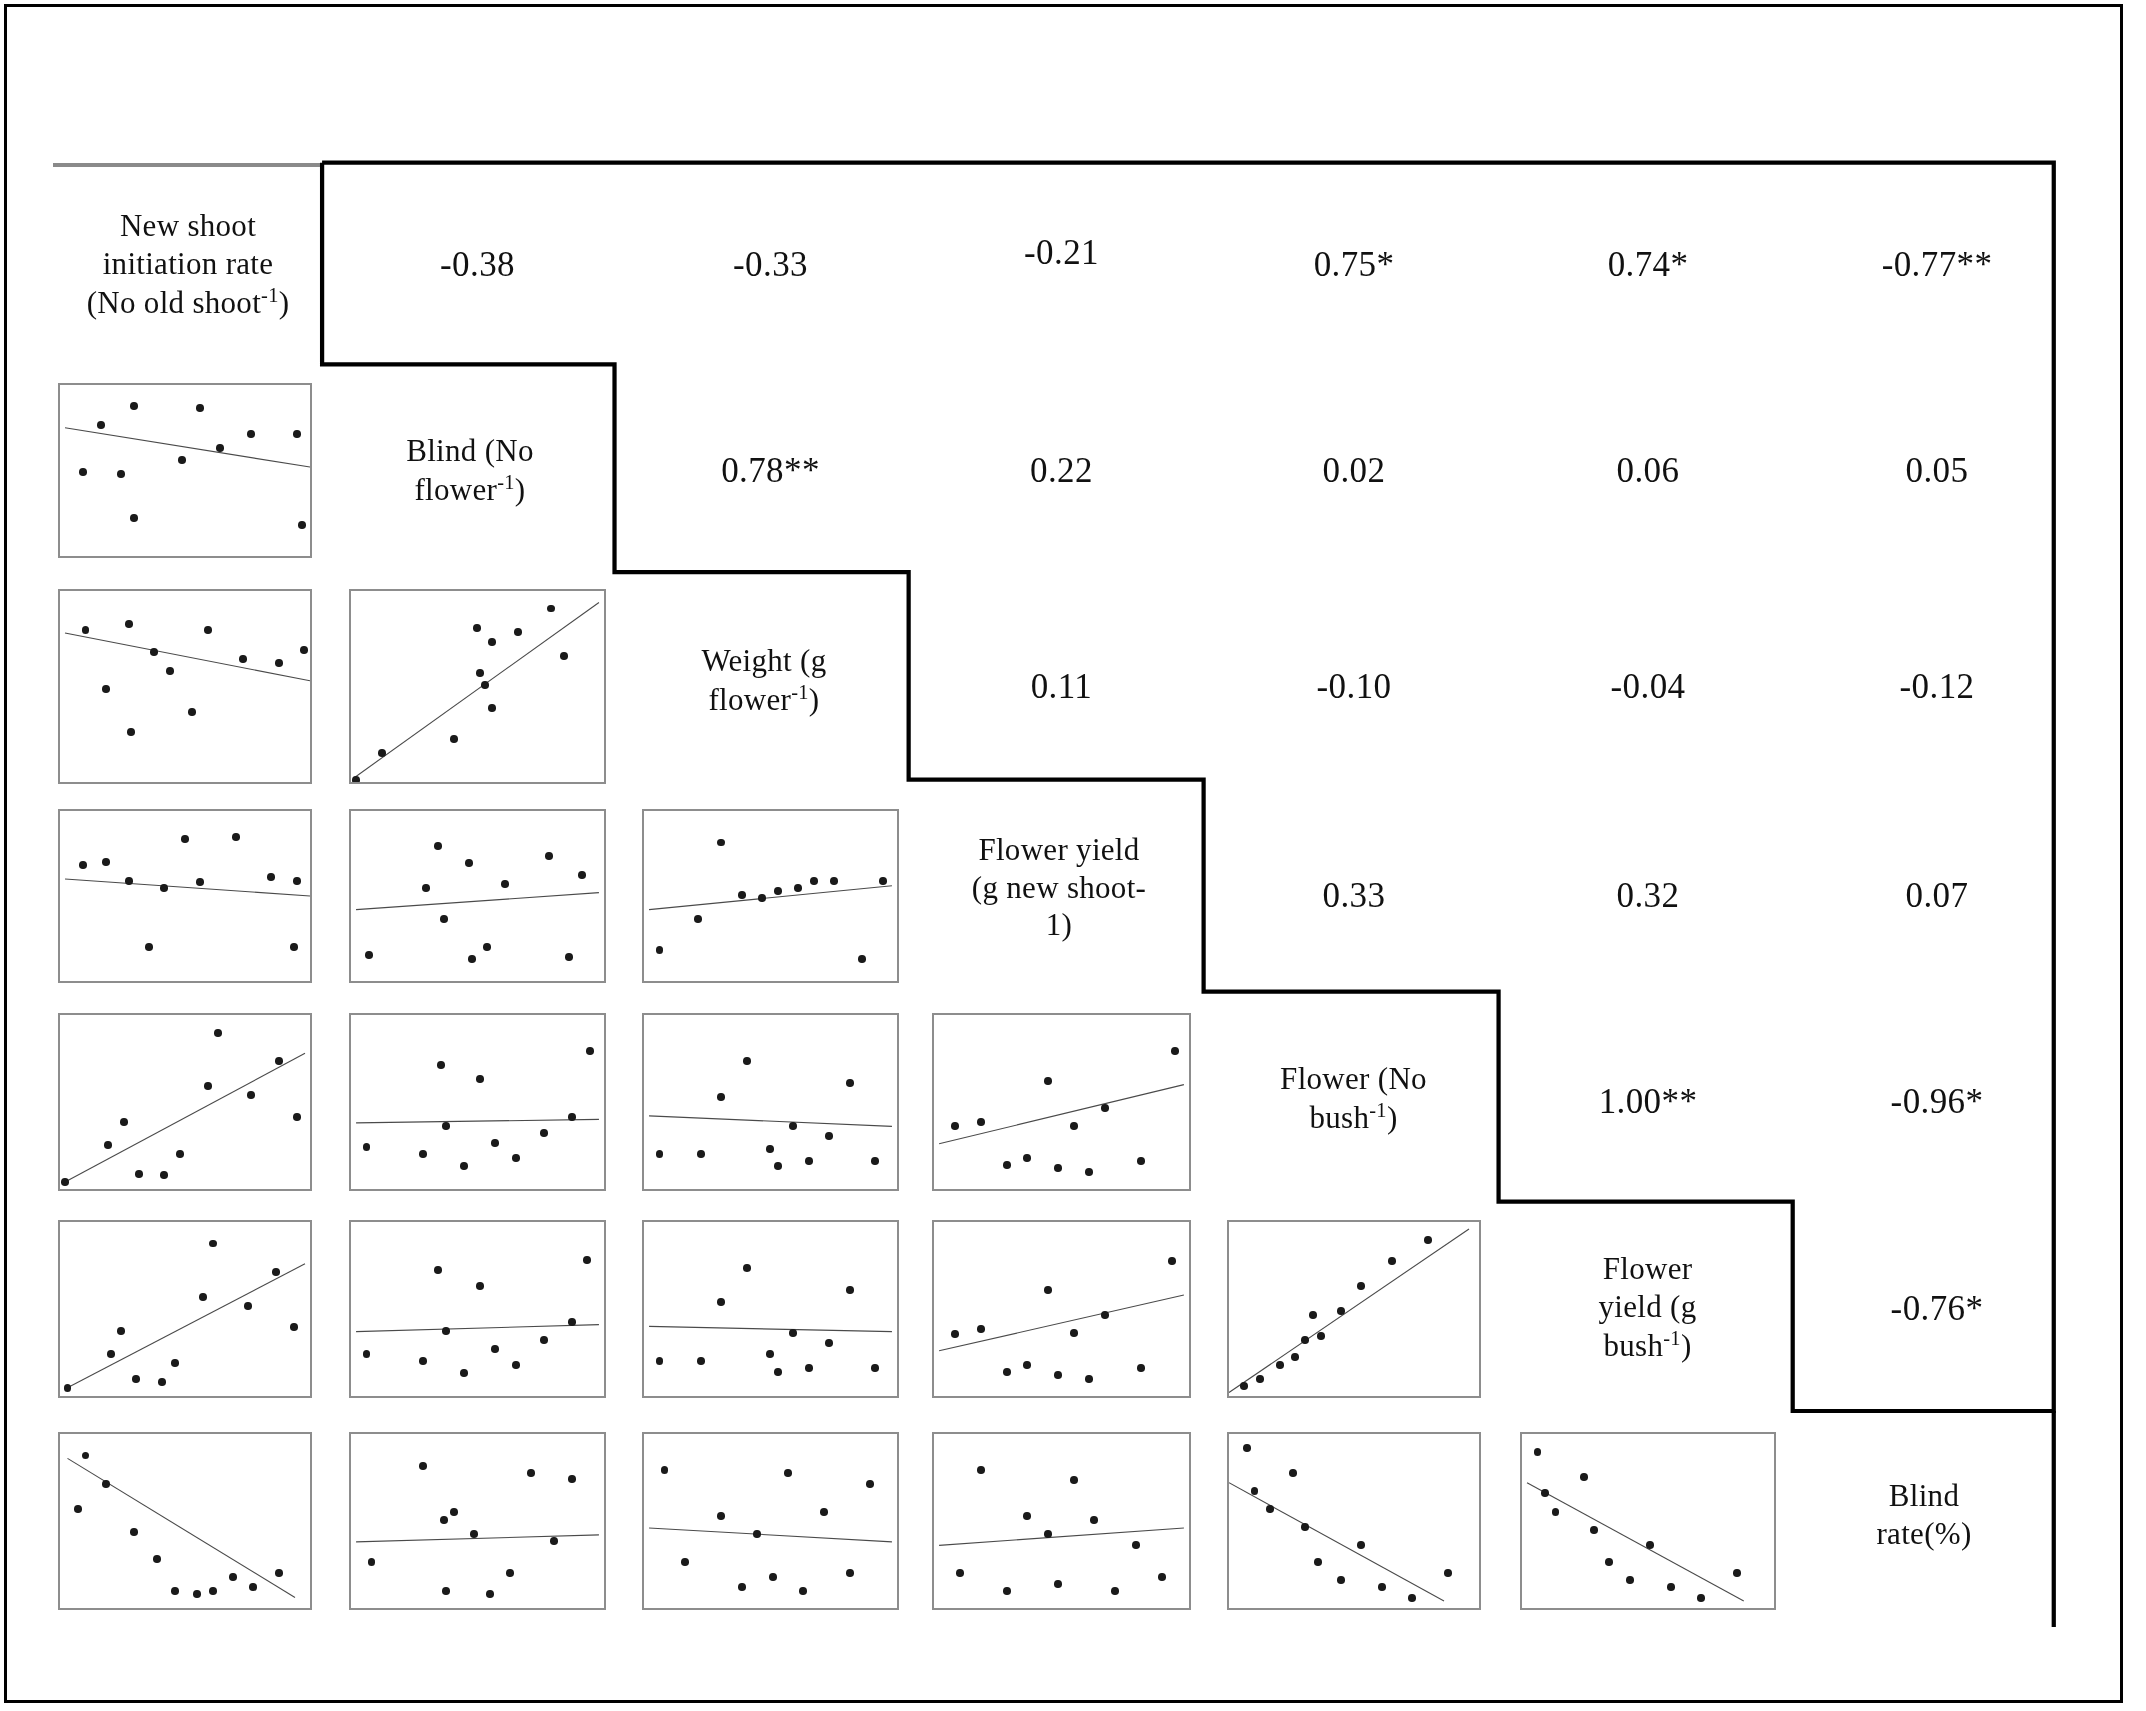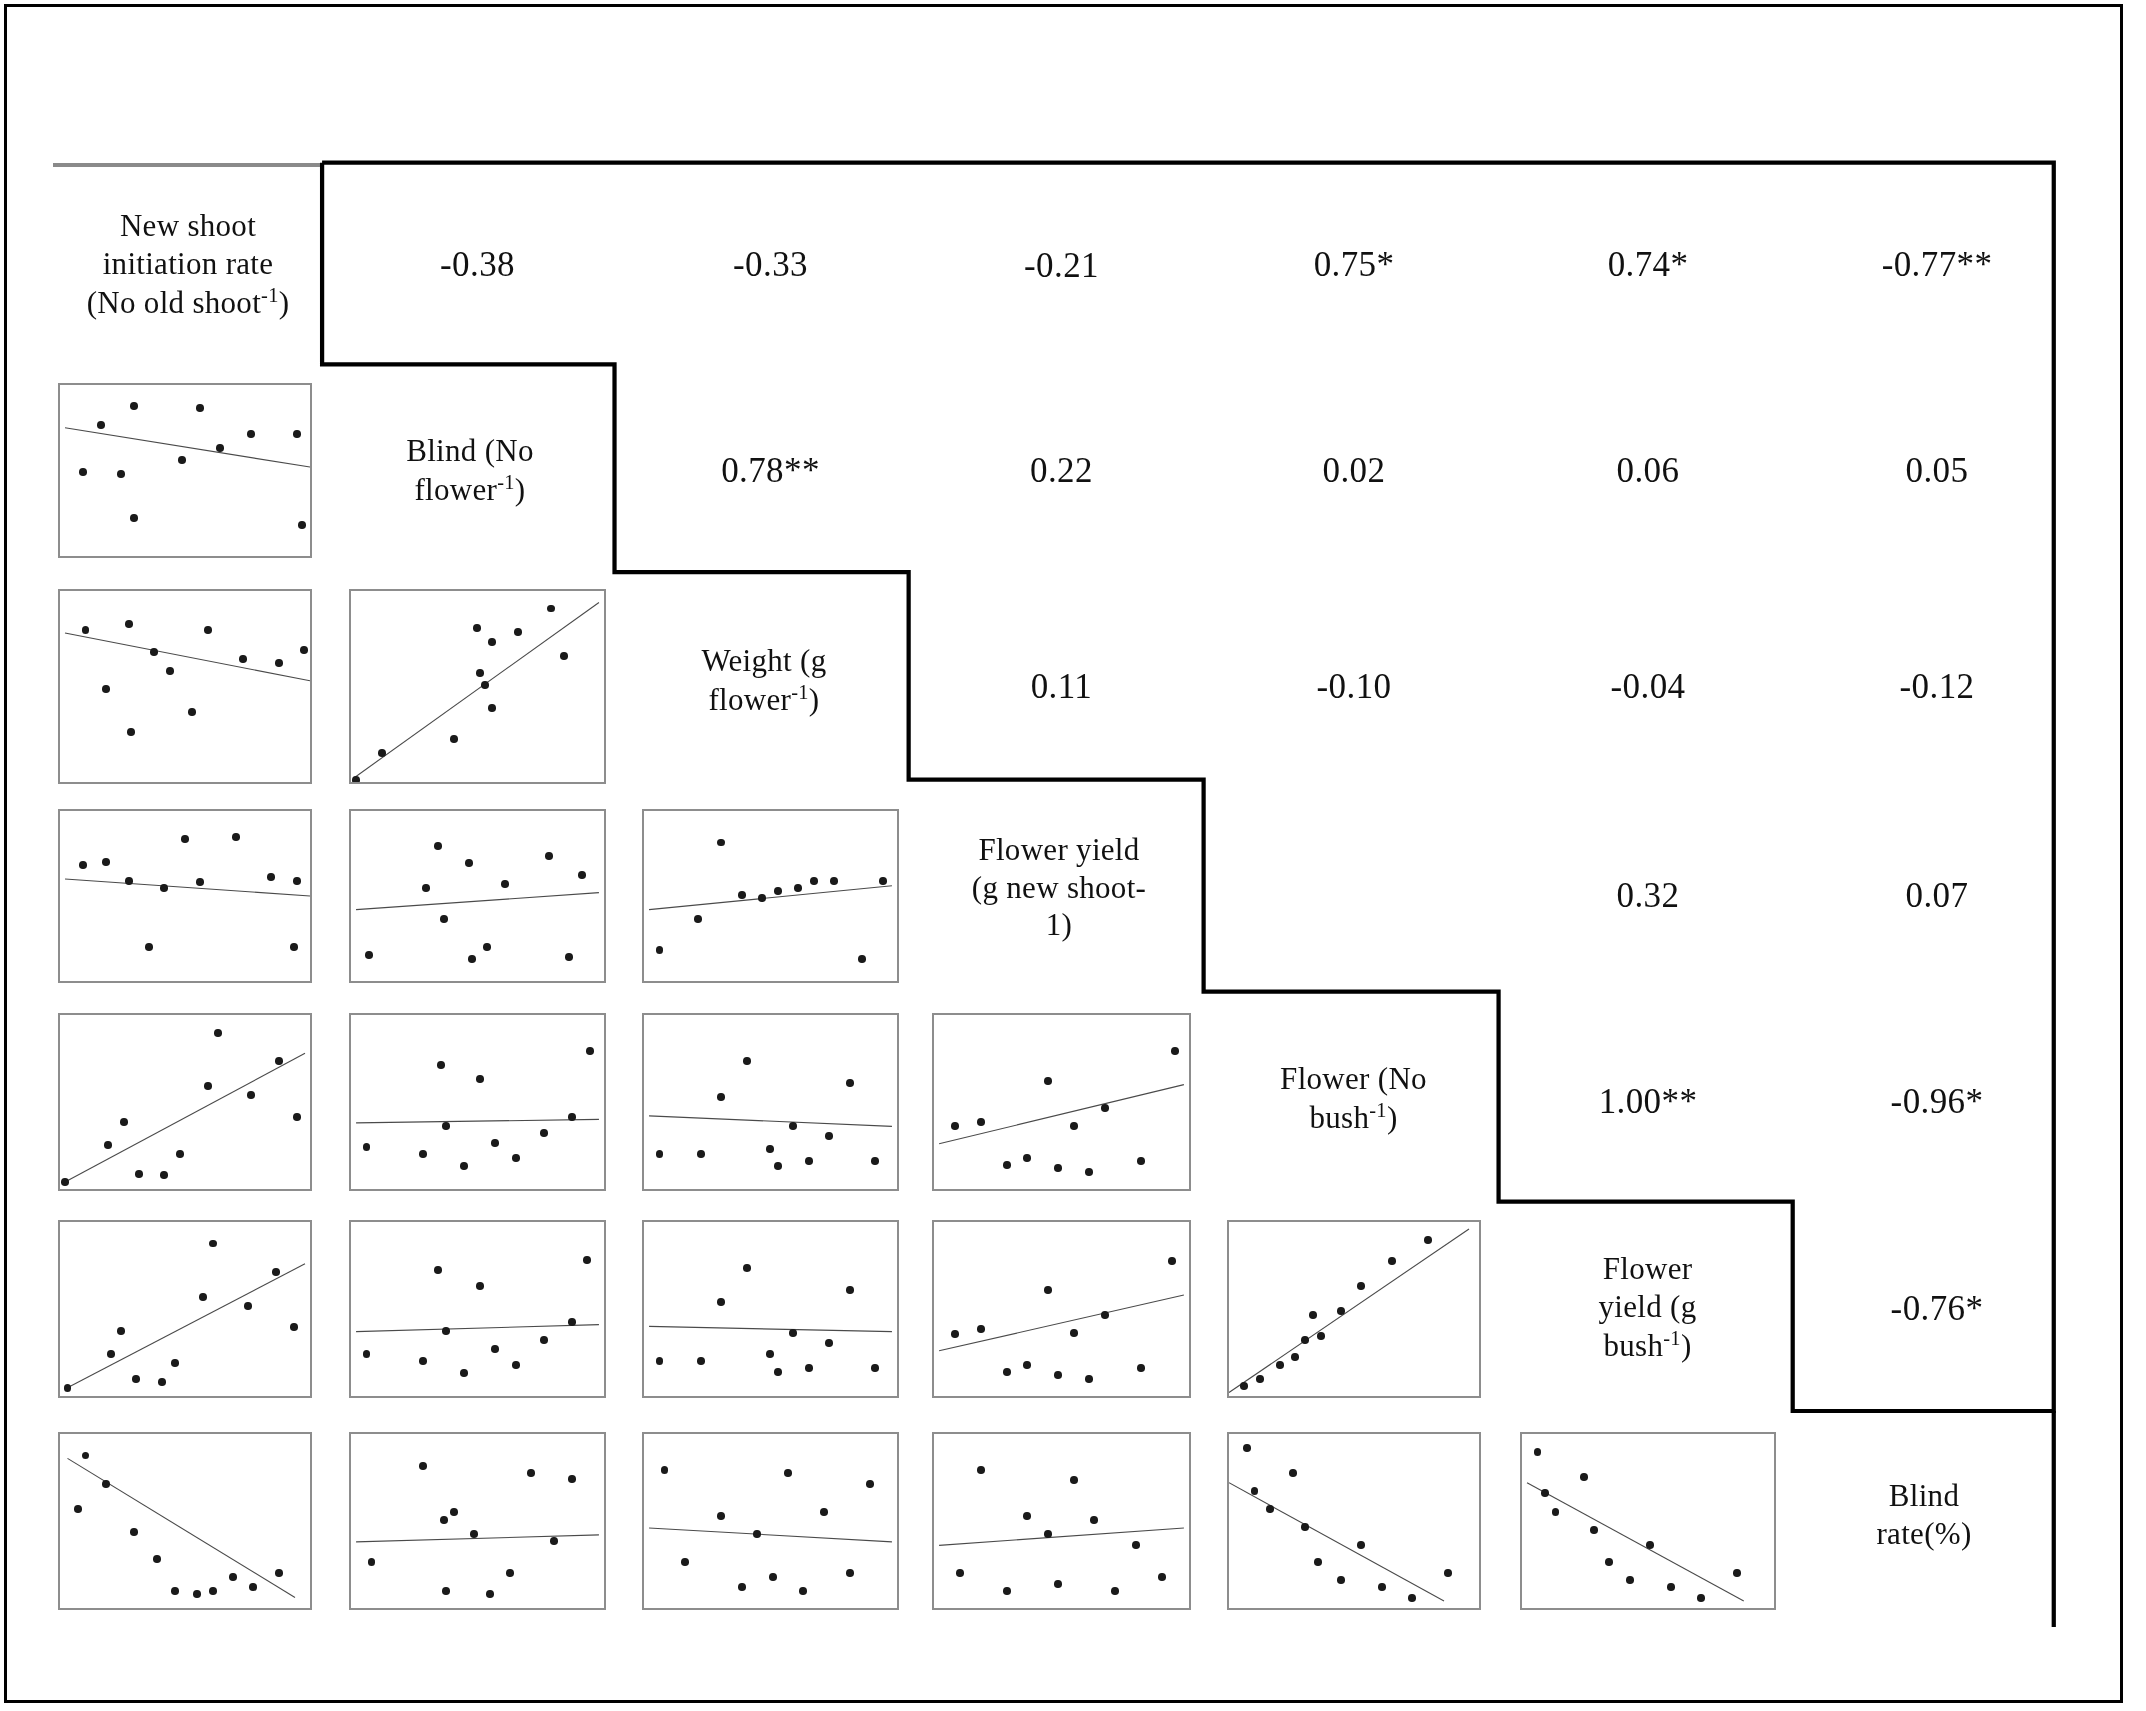--- a/index.html
+++ b/index.html
@@ -121,33 +121,34 @@
         </div>
       </div>
       <div class="diag-label" style="left: 1797px; top: 1415px; width: 254px; height: 199px;">
         <div>
           <span>Blind</span>
           <span>rate(%)</span>
         </div>
       </div>
       <div class="corr" style="left: 349px; top: 167px; width: 257px; height: 195px;">-0.38</div>
       <div class="corr" style="left: 642px; top: 167px; width: 257px; height: 195px;">-0.33</div>
-      <div class="corr" style="left: 932px; top: 168px; width: 259px; height: 195px;">-0.21</div>
+      <div class="corr" style="left: 932px; top: 155px; width: 259px; height: 195px;">-0.21</div>
       <div class="corr" style="left: 1227px; top: 167px; width: 254px; height: 195px;">0.75*</div>
       <div class="corr" style="left: 1520px; top: 167px; width: 256px; height: 195px;">0.74*</div>
       <div class="corr" style="left: 1814px; top: 167px; width: 246px; height: 195px;">-0.77**</div>
       <div class="corr" style="left: 642px; top: 383px; width: 257px; height: 175px;">0.78**</div>
       <div class="corr" style="left: 932px; top: 383px; width: 259px; height: 175px;">0.22</div>
       <div class="corr" style="left: 1227px; top: 383px; width: 254px; height: 175px;">0.02</div>
       <div class="corr" style="left: 1520px; top: 383px; width: 256px; height: 175px;">0.06</div>
       <div class="corr" style="left: 1814px; top: 383px; width: 246px; height: 175px;">0.05</div>
       <div class="corr" style="left: 932px; top: 589px; width: 259px; height: 195px;">0.11</div>
       <div class="corr" style="left: 1227px; top: 589px; width: 254px; height: 195px;">-0.10</div>
       <div class="corr" style="left: 1520px; top: 589px; width: 256px; height: 195px; text-align: center;">-0.04</div>
       <div class="corr" style="left: 1814px; top: 589px; width: 246px; height: 195px;">-0.12</div>
+      <div class="corr" style="left: 1227px; top: 809px; width: 254px; height: 174px;">0.33</div>
       <div class="corr" style="left: 1520px; top: 809px; width: 256px; height: 174px;">0.32</div>
       <div class="corr" style="left: 1814px; top: 809px; width: 246px; height: 174px;">0.07</div>
       <div class="corr" style="left: 1520px; top: 1013px; width: 256px; height: 178px;">1.00**</div>
       <div class="corr" style="left: 1814px; top: 1013px; width: 246px; height: 178px;">-0.96*</div>
       <div class="corr" style="left: 1814px; top: 1220px; width: 246px; height: 178px;">-0.76*</div>
       <div class="panel" style="left: 58px; top: 383px; width: 254px; height: 175px;">
         <svg viewBox="0 0 100 100" preserveAspectRatio="none">
           <line x1="2" y1="25" x2="100" y2="48" stroke="#4a4a4a" stroke-width="1.1" vector-effect="non-scaling-stroke"></line>
         </svg>
         <div style="position: absolute; width: 7.6px; height: 7.6px; border-radius: 50%; background: rgb(26, 26, 26); left: 37px; top: 36px;"></div>

